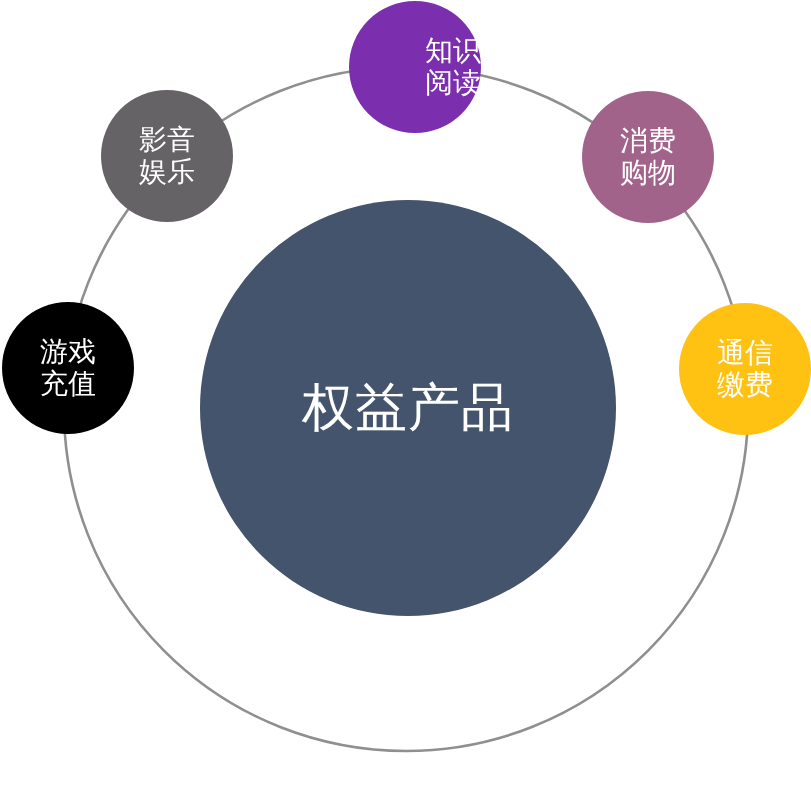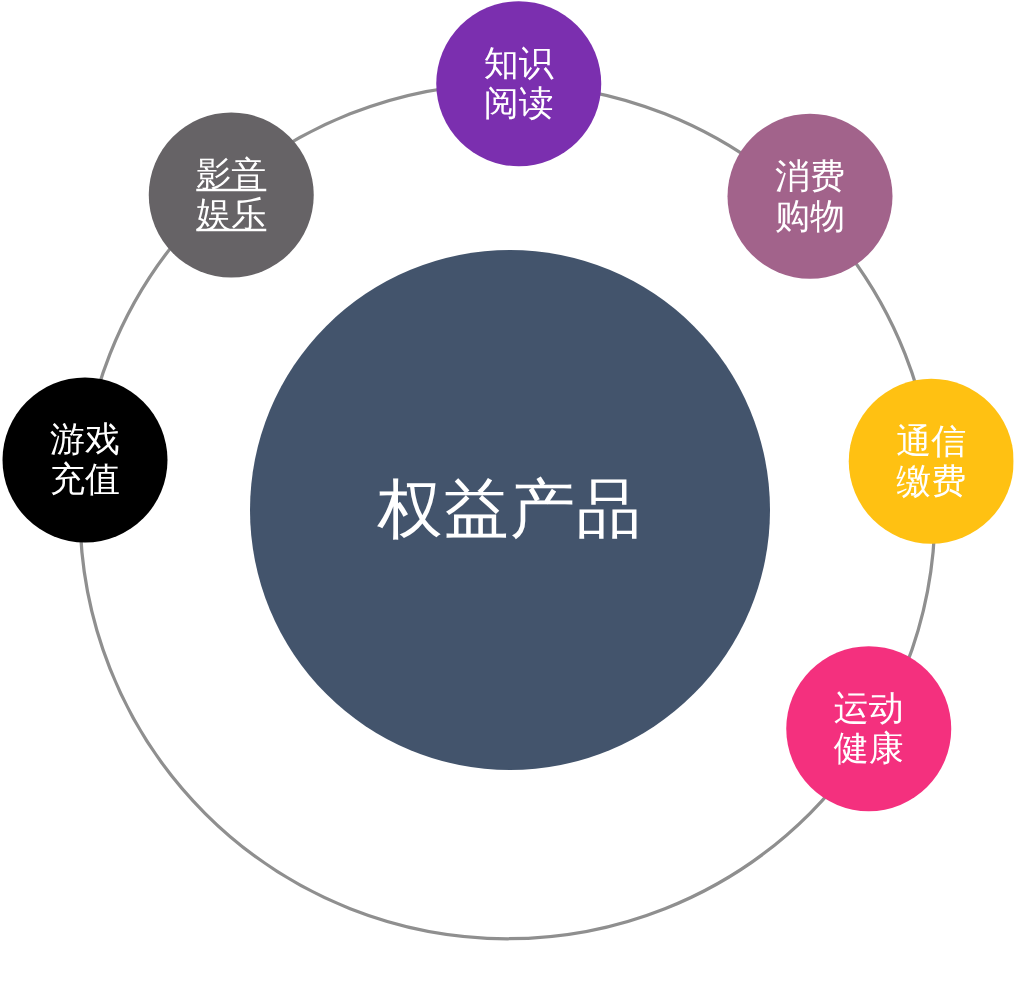--- a/index.html
+++ b/index.html
@@ -53,54 +53,50 @@
   }
   
   .pos-knowledge { left: 349px; top: 1px;   }
   .pos-shopping  { left: 582px; top: 91px; text-align: right;  }
   .pos-telecom   { left: 679px; top: 303px; }
   .pos-sports    { left: 629px; top: 517px; }
   .pos-transport { left: 465px; top: 645px; }
   .pos-life      { left: 252px; top: 652px; }
   .pos-food      { left: 62px;  top: 534px; }
   .pos-game      { left: 2px;   top: 302px; }
-  .pos-media     { left: 119px; top: 90px; text-decoration: underline;  }
+  .pos-media     { left: 101px; top: 90px;  }
 </style>
 </head>
 <body>
 
 <div class="stage">
 
   <svg class="ring-svg" viewBox="0 0 811 794" aria-hidden="true">
     <circle cx="406" cy="409" r="342" fill="none" stroke-width="2.6" stroke="#8f8f8f"></circle>
   </svg>
 
   <div class="node center-node" style="background-color: rgb(67, 84, 108);">
     <span class="center-label">权益产品</span>
   </div>
 
-  <div class="node satellite pos-knowledge" style="background-color: rgb(123, 47, 175);">
+  <div class="node satellite pos-knowledge" style="background-color: rgb(123, 47, 175); justify-content: flex-end;">
     <span>知识
 阅读</span>
   </div>
 
   <div class="node satellite pos-shopping" style="background-color: rgb(162, 99, 139);">
     <span>消费
 购物</span>
   </div>
 
   <div class="node satellite pos-telecom" style="background-color: rgb(255, 193, 18);">
     <span>通信
 缴费</span>
   </div>
 
-  <div class="node satellite pos-sports" style="background-color: rgb(244, 48, 126);">
-    <span>运动
-健康</span>
-  </div>
 
 
 
 
   <div class="node satellite pos-game" style="background-color: #000000;">
     <span>游戏
 充值</span>
   </div>
 
   <div class="node satellite pos-media" style="background-color: rgb(102, 99, 102);">

